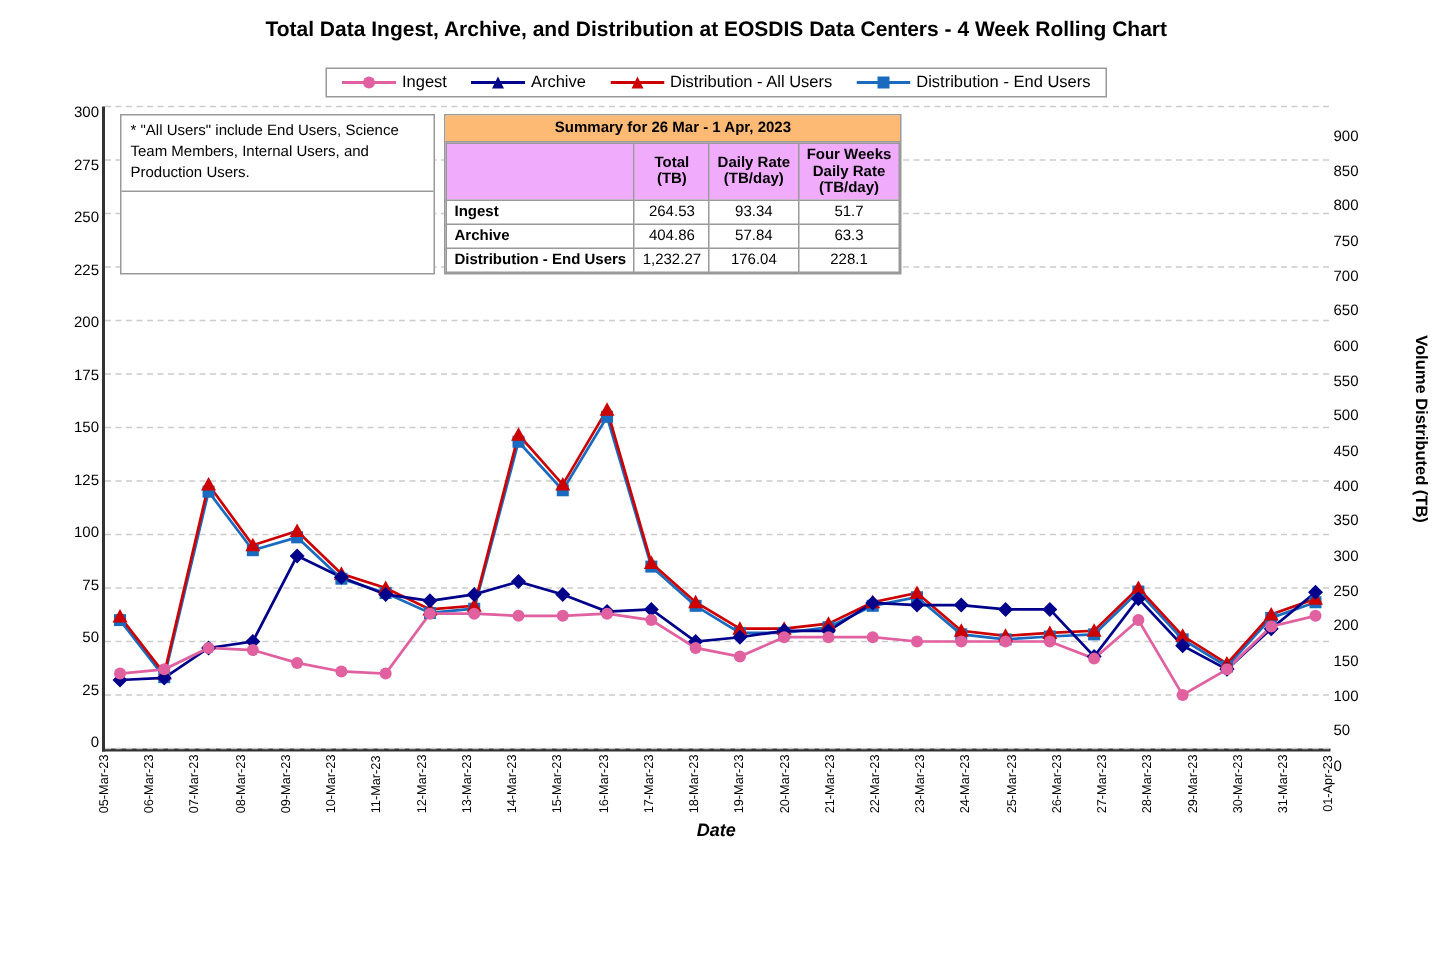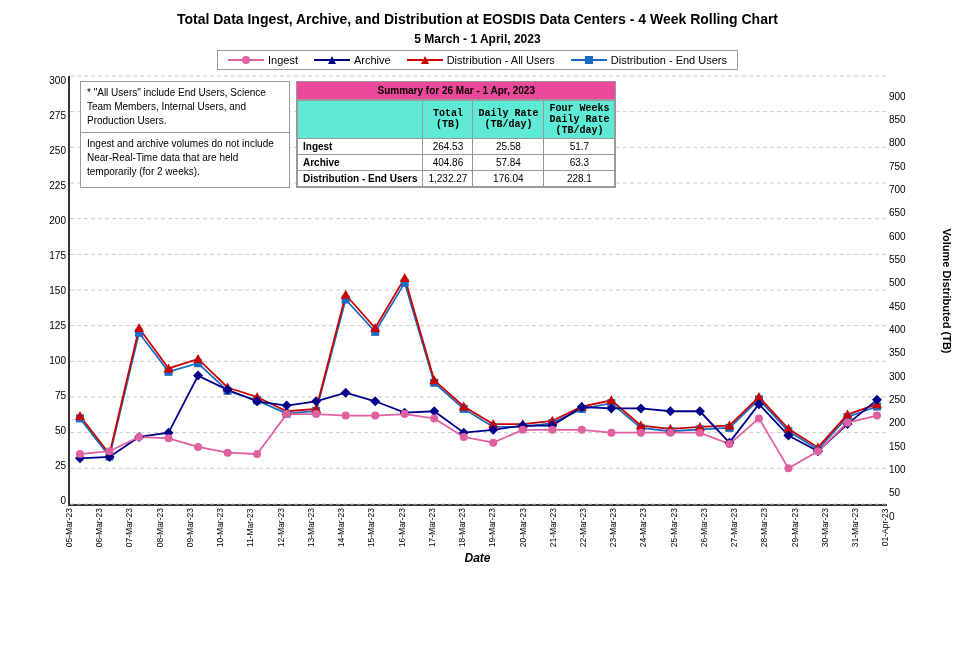--- a/index.html
+++ b/index.html
@@ -14,21 +14,21 @@
       width: 955px;
       height: 645px;
       padding: 10px 10px 10px 10px;
       position: relative;
     }
     .chart-title {
       text-align: center;
       font-size: 14px;
       font-weight: bold;
       line-height: 1.4;
-      margin-bottom: 2px;
+      margin-bottom: 15px;
     }
     .chart-subtitle {
       text-align: center;
       font-size: 12px;
       font-weight: bold;
       margin-bottom: 4px;
     }
     .legend {
       display: flex;
       justify-content: center;
@@ -101,40 +101,39 @@
     }
     .info-box-note2 {
       padding: 4px 6px;
     }
     .info-box-right {
       border: 1px solid #999;
       background: #fff;
       font-size: 10px;
     }
     .summary-header {
-      background: #ec4899;
+      background: #fdba74;
       text-align: center;
       font-weight: bold;
       padding: 3px 6px;
       border-bottom: 1px solid #999;
       font-size: 10px;
     }
     .summary-table {
       border-collapse: collapse;
       font-size: 10px;
     }
     .summary-table td, .summary-table th {
       border: 1px solid #999;
       padding: 2px 5px;
       text-align: center;
     }
     .summary-table th {
-      background: #5eead4;
-      font-weight: bold;
-      font-family: Liberation Mono, monospace;
+      background: #f0abfc;
+      font-weight: bold;
     }
     .summary-table td:first-child {
       text-align: left;
       font-weight: bold;
     }
     .four-weeks-header {
       background: #ddd;
       font-weight: bold;
       font-size: 10px;
     }
@@ -146,21 +145,20 @@
       width: 100%;
       height: 100%;
       overflow: visible;
     }
   </style>
 </head>
 <body>
 
 <div class="chart-container">
   <div class="chart-title">Total Data Ingest, Archive, and  Distribution at EOSDIS Data Centers - 4 Week Rolling Chart</div>
-  <div class="chart-subtitle">5 March  -  1 April,  2023</div>
 
   <div class="legend">
     <div class="legend-item">
       <svg width="36" height="10">
           <line x1="0" y1="5" x2="36" y2="5" stroke="#e060a0" stroke-width="2"></line>
           <circle cx="18" cy="5" r="4" fill="#e060a0"></circle>
         </svg>
       <span>Ingest</span>
     </div>
     <div class="legend-item">
@@ -337,38 +335,37 @@
           <circle cx="688.925925925926" cy="342.4" r="4" fill="#e060a0"></circle>
           <circle cx="718.4444444444445" cy="392.3333333333333" r="4" fill="#e060a0"></circle>
           <circle cx="747.9629629629629" cy="375.2133333333333" r="4" fill="#e060a0"></circle>
           <circle cx="777.4814814814815" cy="346.68" r="4" fill="#e060a0"></circle>
           <circle cx="807" cy="339.5466666666667" r="4" fill="#e060a0"></circle>
         </svg>
 
       <div class="info-overlay">
         <div class="info-box-left">
           <div class="info-box-note1">* "All Users" include End Users, Science Team Members,  Internal Users, and Production Users.</div>
-          <div class="info-box-note2">Ingest and archive volumes do not include Near-Real-Time data that are held temporarily (for 2 weeks).</div>
         </div>
         <div class="info-box-right">
           <div class="summary-header">Summary for 26 Mar - 1 Apr, 2023</div>
           <table class="summary-table">
             <thead>
               <tr>
                 <th></th>
                 <th>Total<br>(TB)</th>
                 <th>Daily Rate<br>(TB/day)</th>
                 <th class="four-weeks-header">Four Weeks<br>Daily Rate<br>(TB/day)</th>
               </tr>
             </thead>
             <tbody id="summary-tbody">
             <tr>
     <td>Ingest</td>
     <td>264.53</td>
-    <td>25.58</td>
+    <td>93.34</td>
     <td>51.7</td>
   </tr>
                 <tr>
     <td>Archive</td>
     <td>404.86</td>
     <td>57.84</td>
     <td>63.3</td>
   </tr>
                 <tr>
     <td>Distribution - End Users</td>

